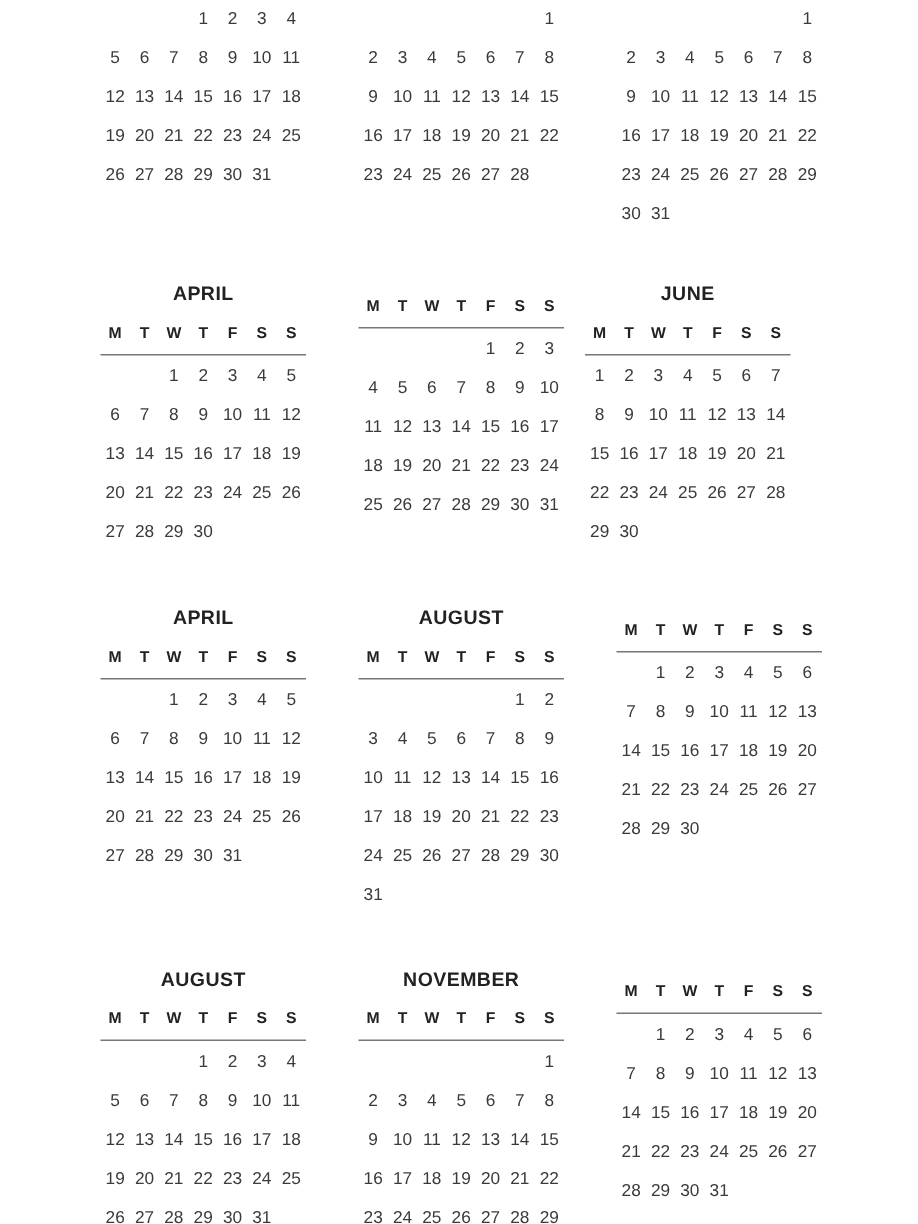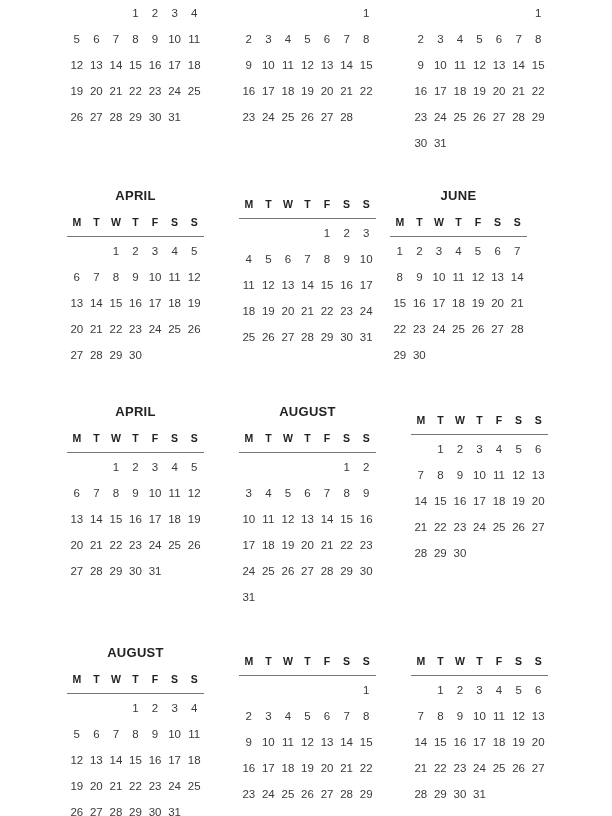--- a/index.html
+++ b/index.html
@@ -463,20 +463,21 @@
         <span>25</span>
         <span>26</span>
         <span>27</span>
         <span>28</span>
         <span>29</span>
         <span>30</span>
         <span>31</span>
       </div>
     </div>
     <div class="month" style="left: 239px; top: 644px;">
+      <div class="month-title">NOVEMBER</div>
       <div class="weekdays">
         <span>M</span>
         <span>T</span>
         <span>W</span>
         <span>T</span>
         <span>F</span>
         <span>S</span>
         <span>S</span>
       </div>
       <div class="rule"></div>

